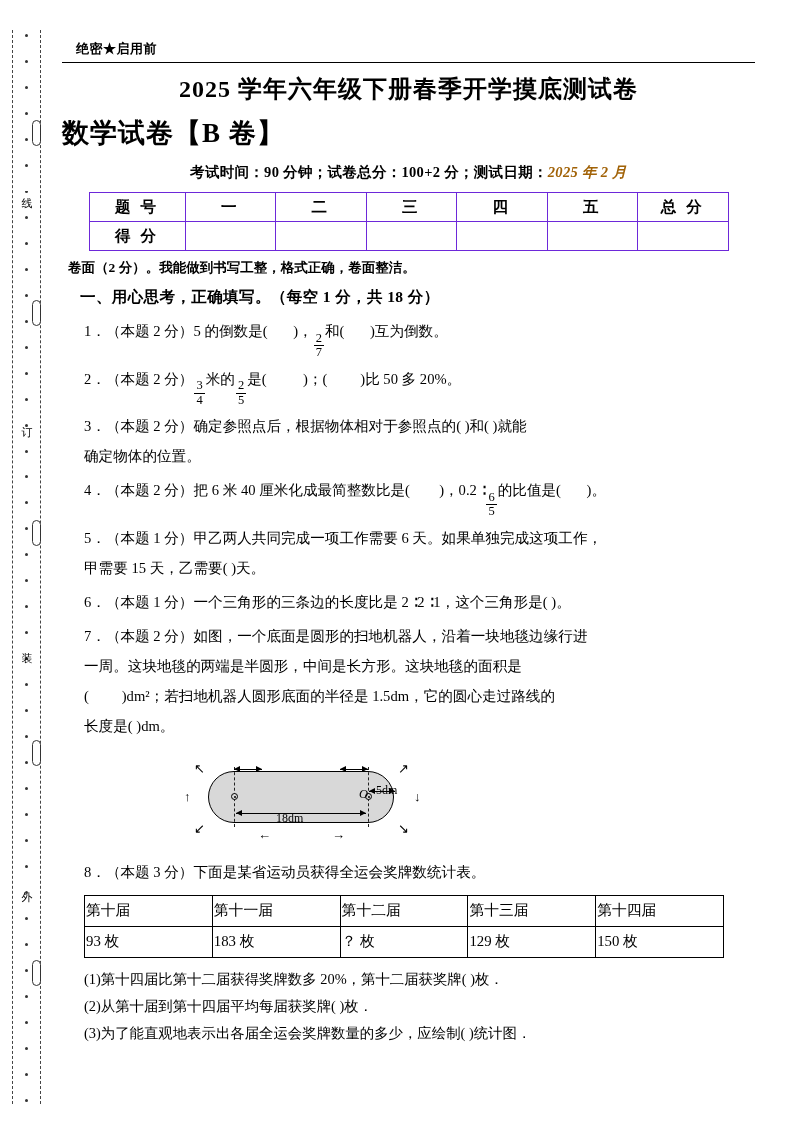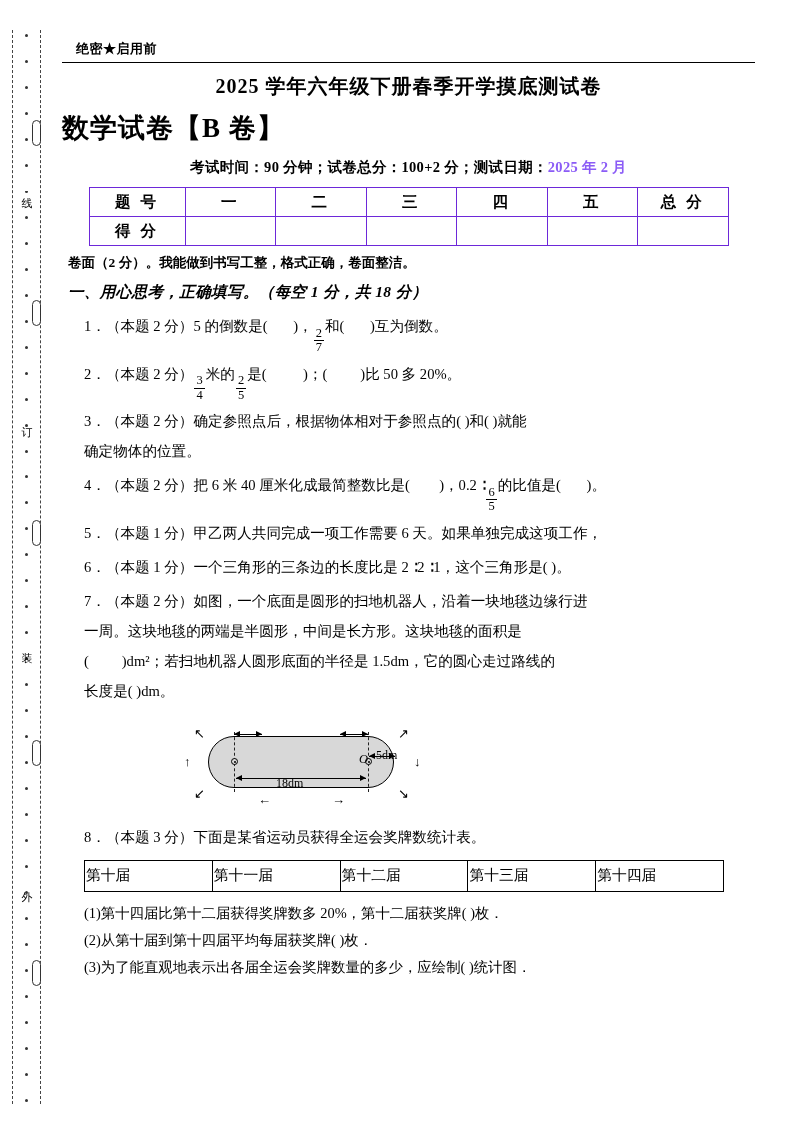--- a/index.html
+++ b/index.html
@@ -93,42 +93,42 @@
     font-family: "Liberation Sans", sans-serif;
     letter-spacing: 0.5px;
     margin: 0 0 4px 14px;
     font-weight: 700;
   }
   .rule-top {
     border-top: 1.6px solid #000;
     margin: 0 0 10px 0;
   }
   h1.title {
-    font-size: 20px;
+    font-size: 24px;
     font-weight: 700;
     text-align: center;
     margin: 10px 0 2px 0;
     letter-spacing: 1px;
     font-family: "Liberation Serif", serif;
   }
   h2.subtitle {
     font-size: 27px;
     font-weight: 700;
     text-align: left;
     margin: 10px 0 12px 0;
     letter-spacing: 1px;
   }
   .examline {
     text-align: center;
     font-size: 14.5px;
     font-weight: 700;
     margin: 4px 0 10px 0;
     letter-spacing: 0.3px;
   }
-  .examline .date { color: #8b5cf6; }
+  .examline .date { color: #a16207; font-style: italic; }
 
   table.score {
     border-collapse: collapse;
     width: 640px;
     margin: 0 auto 8px auto;
     table-layout: fixed;
   }
   table.score td {
     border: 1px solid #6d28d9;
     height: 29px;
@@ -140,23 +140,22 @@
   table.score td.first { width: 96px; }
 
   .note {
     font-size: 13.5px;
     font-weight: 700;
     margin: 6px 0 10px 6px;
   }
   .sec-head {
     font-size: 15.5px;
     font-weight: 700;
-    margin: 8px 0 8px 6px;
+    margin: 8px 0 8px 18px;
     letter-spacing: 0.4px;
-    font-style: italic;
   }
   .q {
     font-size: 14.6px;
     line-height: 30px;
     margin: 0 0 4px 22px;
     text-indent: 0;
   }
   .q .cont { display: block; }
   .blank { display: inline-block; }
   .frac {
@@ -390,20 +389,21 @@
 
   <div class="q">
     <span>4</span><span>．</span><span>（本题 2 分）把 6 米 40 厘米化成最简整数比是(</span><span class="blank">&nbsp;&nbsp;&nbsp;&nbsp;&nbsp;&nbsp;&nbsp;&nbsp;</span><span>)，0.2 ∶</span><span class="frac">
         <span class="num">6</span>
         <span class="den">5</span>
       </span><span>的比值是(</span><span class="blank">&nbsp;&nbsp;&nbsp;&nbsp;&nbsp;&nbsp;&nbsp;</span><span>)。</span>
   </div>
 
   <div class="q">
     <span class="cont"><span>5</span><span>．</span><span>（本题 1 分）甲乙两人共同完成一项工作需要 6 天。如果单独完成这项工作，</span></span>
+    <span class="cont">甲需要 15 天，乙需要(        )天。</span>
   </div>
 
   <div class="q">
     <span>6</span><span>．</span><span>（本题 1 分）一个三角形的三条边的长度比是 2 ∶2 ∶1，这个三角形是(        )。</span>
   </div>
 
   <div class="q">
     <span class="cont"><span>7</span><span>．</span><span>（本题 2 分）如图，一个底面是圆形的扫地机器人，沿着一块地毯边缘行进</span></span>
     <span class="cont">一周。这块地毯的两端是半圆形，中间是长方形。这块地毯的面积是</span>
     <span class="cont"><span>(</span><span class="blank">&nbsp;&nbsp;&nbsp;&nbsp;&nbsp;&nbsp;&nbsp;&nbsp;&nbsp;</span><span>)dm²；若扫地机器人圆形底面的半径是 1.5dm，它的圆心走过路线的</span></span>
@@ -443,19 +443,26 @@
 
   <table class="medal">
     <tbody>
         <tr>
       <td>第十届</td>
       <td>第十一届</td>
       <td>第十二届</td>
       <td>第十三届</td>
       <td>第十四届</td>
     </tr>
+    <tr>
+      <td>93 枚</td>
+      <td>183 枚</td>
+      <td>？ 枚</td>
+      <td>129 枚</td>
+      <td>150 枚</td>
+    </tr>
   </tbody>
     </table>
 
   <div class="sub">(1)第十四届比第十二届获得奖牌数多 20%，第十二届获奖牌(              )枚．</div>
   <div class="sub">(2)从第十届到第十四届平均每届获奖牌(              )枚．</div>
   <div class="sub">(3)为了能直观地表示出各届全运会奖牌数量的多少，应绘制(              )统计图．</div>
 </div>
 
 </body></html>

